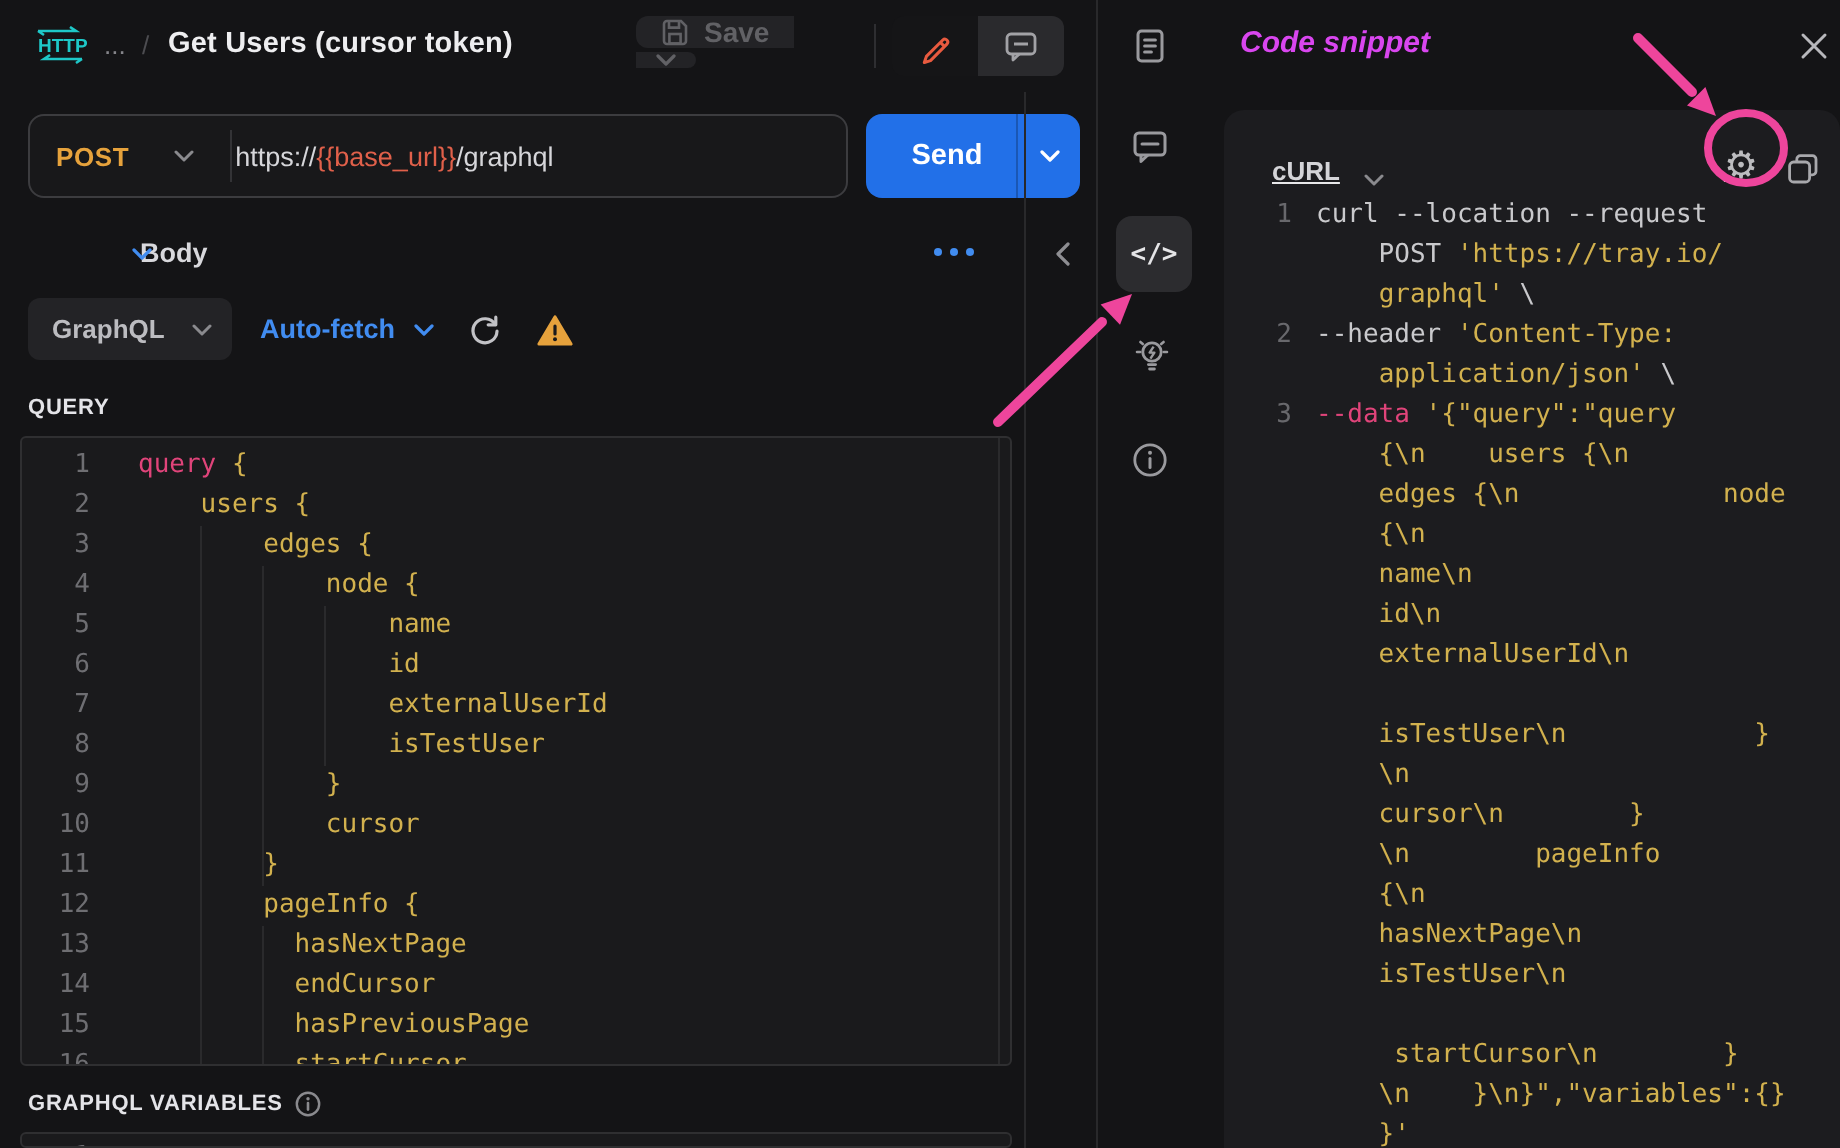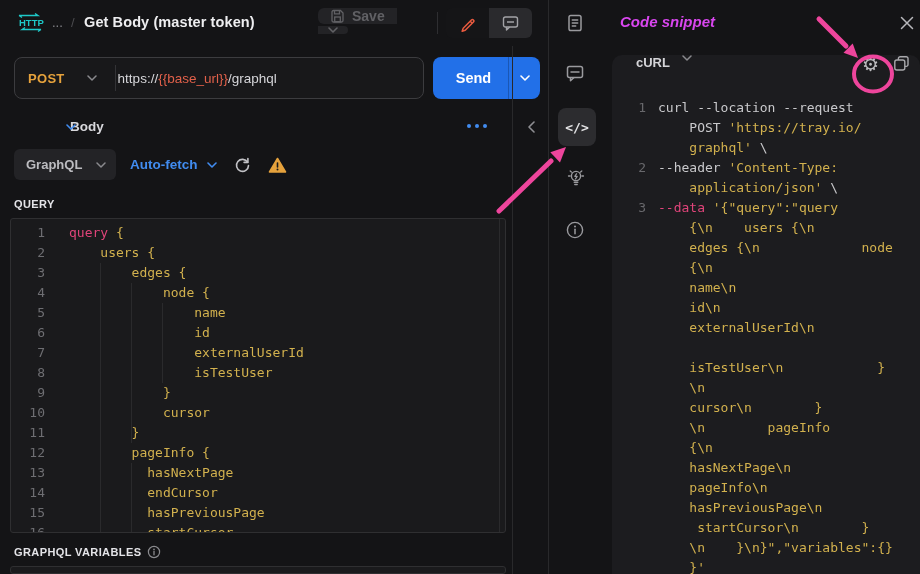--- a/index.html
+++ b/index.html
@@ -74,21 +74,21 @@
   .collapse-btn{position:absolute;left:520px;top:116px;width:22px;height:22px;background:transparent;border:none;
                 color:#8e8e92;display:flex;align-items:center;justify-content:center;cursor:pointer;}
   .strip-icon{position:absolute;left:565px;background:transparent;border:none;padding:0;cursor:pointer;}
   .code-btn{position:absolute;left:558px;top:108px;width:38px;height:38px;background:#2c2c2f;border:none;border-radius:8px;
             color:#e5e5e7;font-size:13px;font-weight:700;display:flex;align-items:center;justify-content:center;cursor:pointer;}
 
   
   .snip-title{position:absolute;left:620px;top:13px;font-size:15px;font-weight:700;color:#d946ef;font-style:italic;}
   .snip-close{position:absolute;left:898px;top:13px;width:20px;height:20px;background:transparent;border:none;padding:2px;cursor:pointer;}
   .snip-container{position:absolute;left:612px;top:55px;width:308px;height:519px;background:#1c1c1f;border-radius:10px 10px 0 0;}
-  .curl-row{position:absolute;left:0;top:0;width:100%;height:38px;display:flex;align-items:flex-start;padding:0 10px 0 24px;}
+  .curl-row{position:absolute;left:0;top:0;width:100%;height:38px;display:flex;align-items:flex-end;padding:0 10px 0 24px;text-decoration:underline;}
   .curl-label{font-size:13px;font-weight:600;color:#d4d4d8;cursor:pointer;}
   .curl-caret{margin-left:12px;cursor:pointer;}
   .gear-btn{margin-left:auto;background:transparent;border:none;color:#bcbcbf;font-size:19px;line-height:19px;padding:0;cursor:pointer;
             font-family:"DejaVu Sans",sans-serif;}
   .copy-btn{margin-left:14px;background:transparent;border:none;padding:0;cursor:pointer;}
   .snip-code{position:absolute;left:0;top:43px;width:100%;bottom:0;overflow:hidden;}
   .crow{display:flex;height:20px;line-height:20px;font-size:13px;}
   .cnum{width:34px;text-align:right;color:#68686c;flex:none;}
   .ccode{padding-left:12px;white-space:pre;}
 
@@ -102,21 +102,21 @@
   <div class="topbar">
     <span class="http-logo">
       <svg width="28" height="20" viewBox="0 0 28 20">
         <text x="3" y="13" font-family="Liberation Sans,sans-serif" font-size="9.5" font-weight="bold" fill="#1ec8c8">HTTP</text>
         <path d="M3 2.5 h19 l-3 -2 M3 2.5 l3 2" stroke="#1ec8c8" stroke-width="1.3" fill="none"></path>
         <path d="M25 16.5 h-19 l3 -2 M25 16.5 l-3 2" stroke="#1ec8c8" stroke-width="1.3" fill="none"></path>
       </svg>
     </span>
     <span class="crumb-dots">...</span>
     <span class="crumb-sep">/</span>
-    <span class="page-title">Get Body (master token)</span>
+    <span class="page-title">Get Users (cursor token)</span>
 
     <div class="save-group">
       <button class="save-main">
         <span>
           <svg width="15" height="15" viewBox="0 0 15 15">
             <path d="M2 3 a1.5 1.5 0 0 1 1.5-1.5 h7 L13 4 v7.5 a1.5 1.5 0 0 1-1.5 1.5 h-8 A1.5 1.5 0 0 1 2 11.5 z" stroke="#616165" stroke-width="1.3" fill="none"></path>
             <path d="M4.5 1.8 v3 h5 v-3" stroke="#616165" stroke-width="1.3" fill="none"></path>
             <rect x="4.7" y="8" width="5.6" height="4.7" stroke="#616165" stroke-width="1.3" fill="none"></rect>
           </svg>
         </span>
@@ -478,26 +478,25 @@
             <span class="ccode"><span class="tok-y">    {\n</span></span>
           </div>
 
           <div class="crow">
             <span class="cnum"></span>
             <span class="ccode"><span class="tok-y">    hasNextPage\n</span></span>
           </div>
 
           <div class="crow">
             <span class="cnum"></span>
-            <span class="ccode"><span class="tok-y">    pageInfo\n</span></span>
-          </div>
-
-          <div class="crow">
-            <span class="cnum"></span>
-            <span class="ccode"><span class="tok-y">    hasPreviousPage\n</span></span>
+            <span class="ccode"><span class="tok-y">    isTestUser\n</span></span>
+          </div>
+
+          <div class="crow">
+            <span class="cnum"></span>
           </div>
 
           <div class="crow">
             <span class="cnum"></span>
             <span class="ccode"><span class="tok-y">     startCursor\n        }</span></span>
           </div>
 
           <div class="crow">
             <span class="cnum"></span>
             <span class="ccode"><span class="tok-y">    \n    }\n}","variables":{}</span></span>

